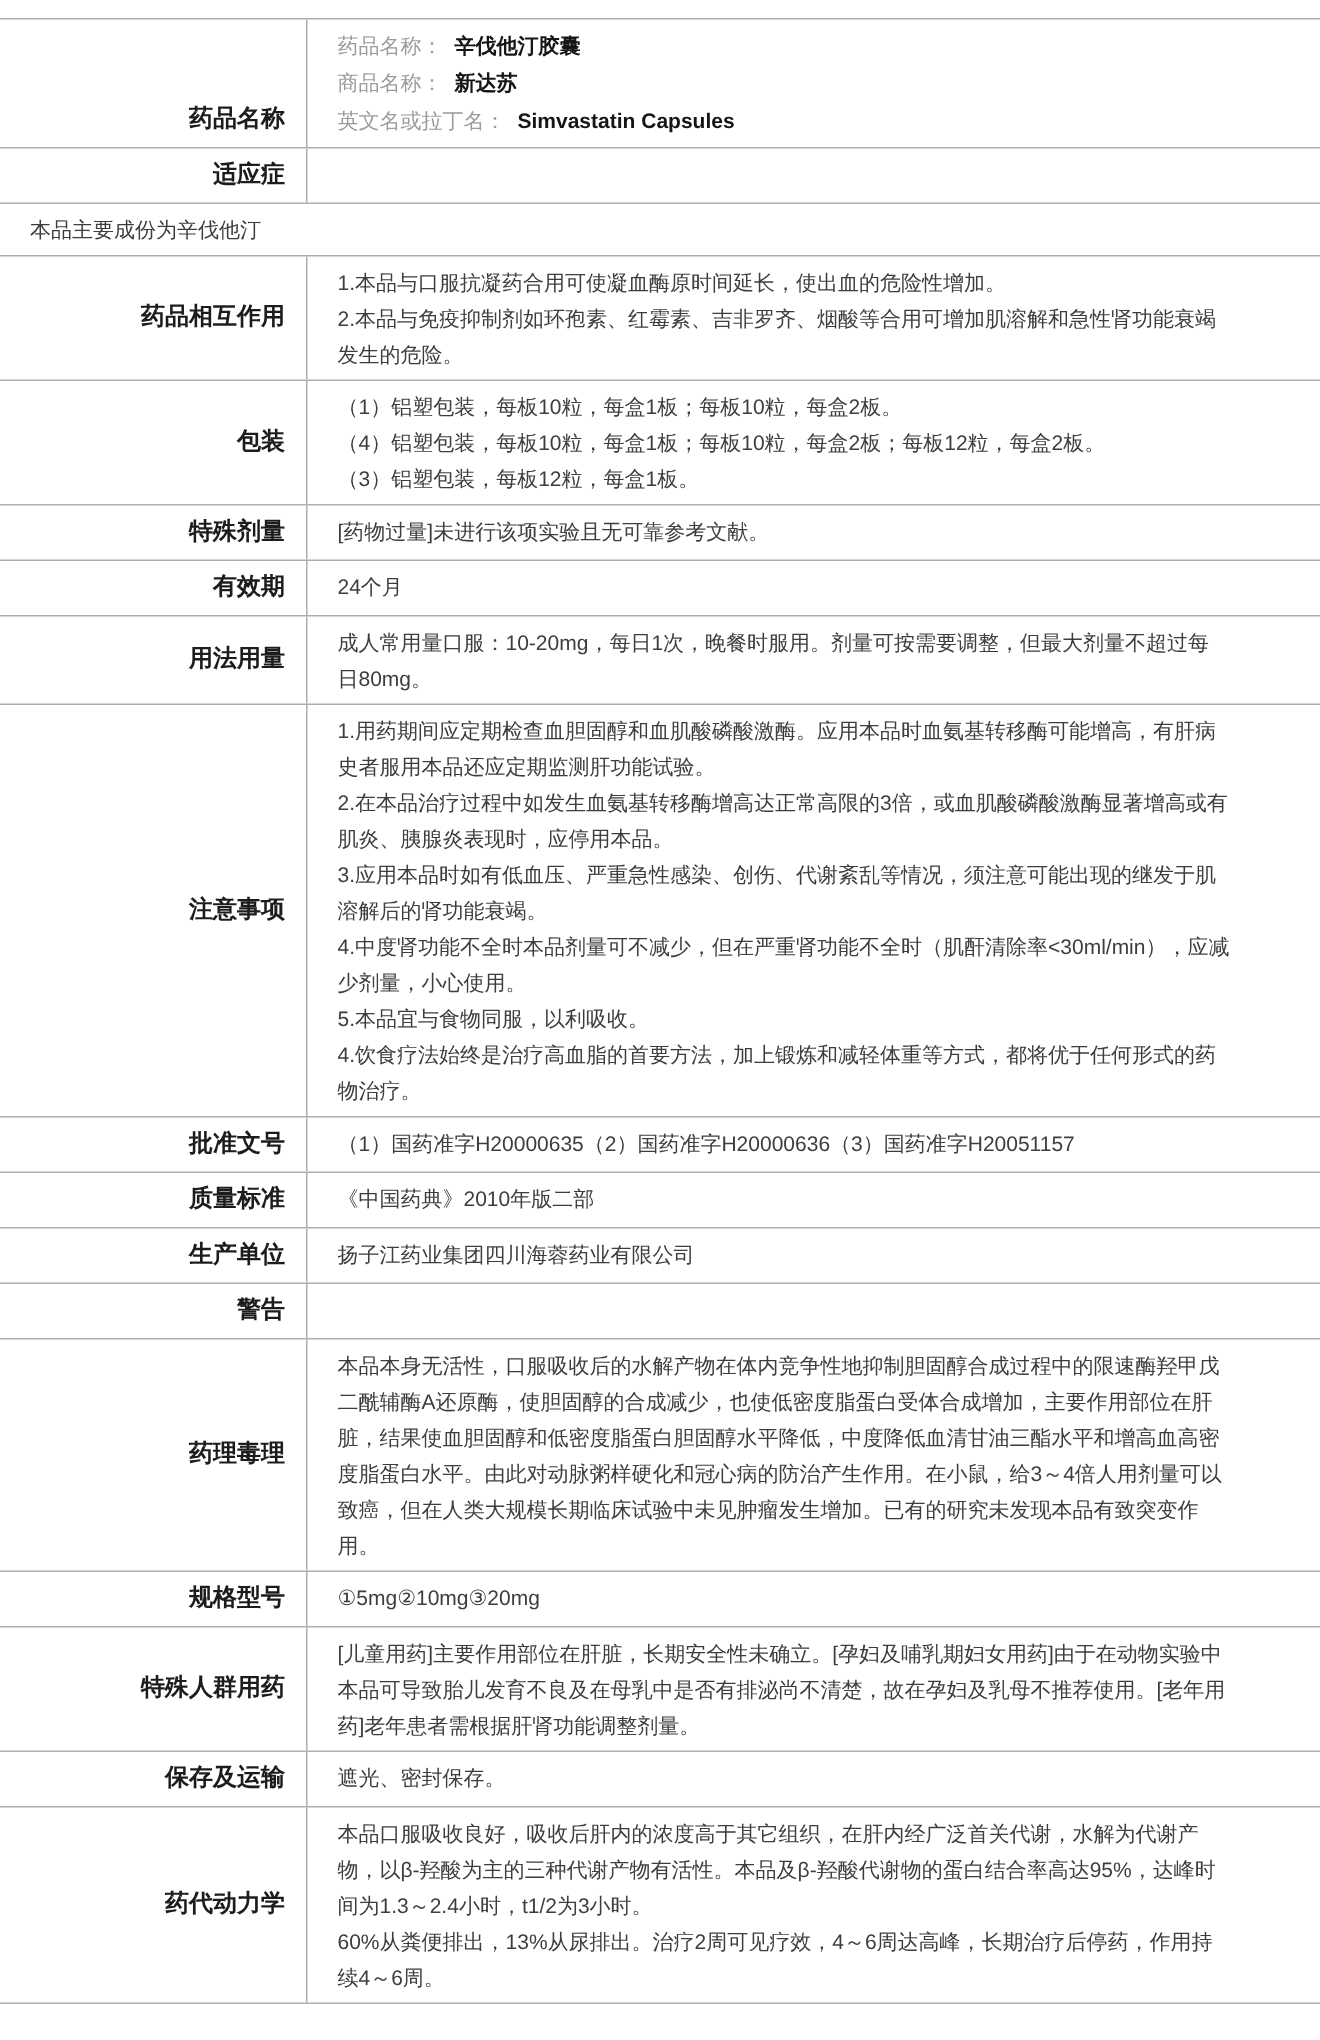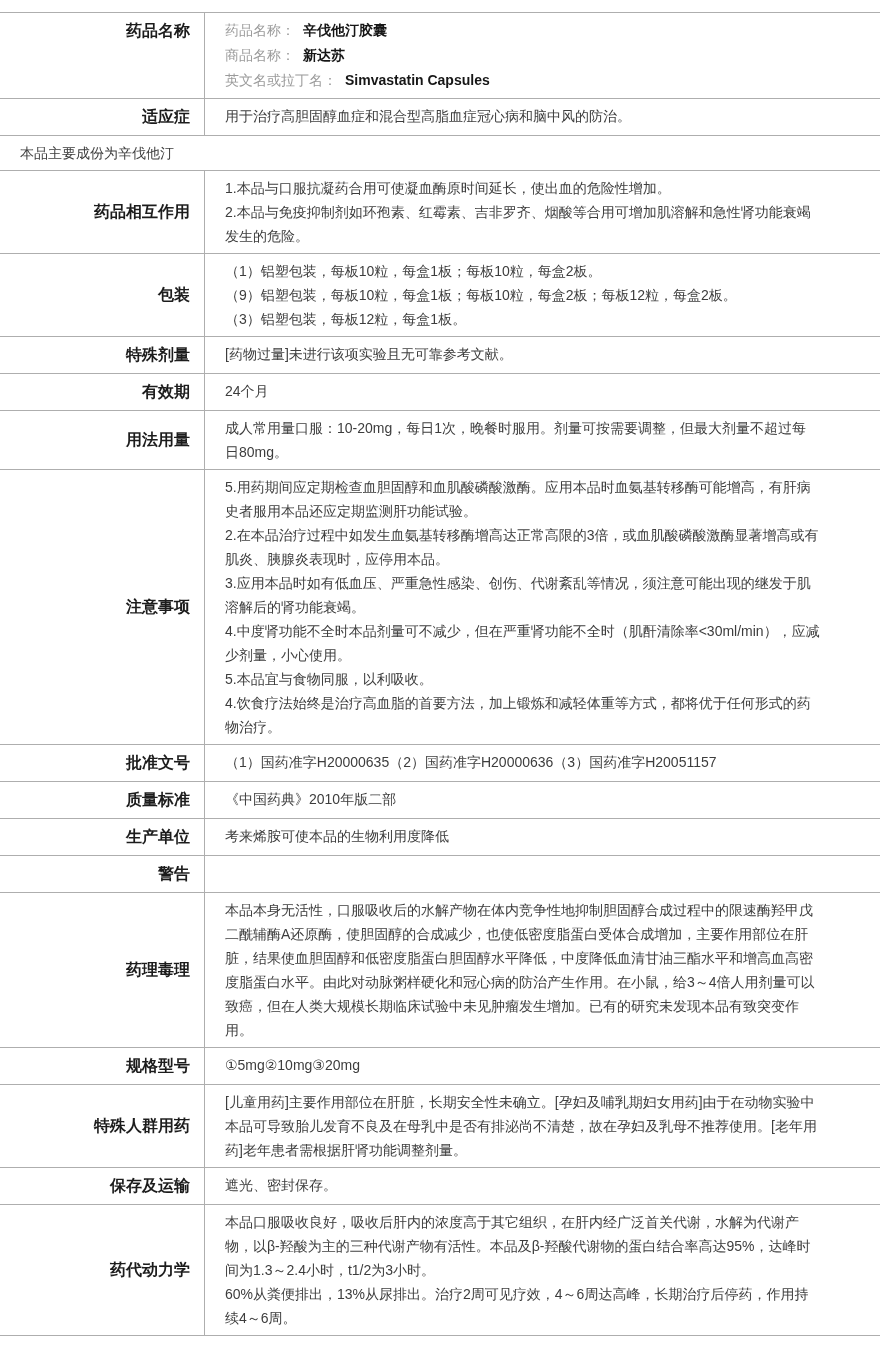--- a/index.html
+++ b/index.html
@@ -31,21 +31,21 @@
     justify-content: flex-end;
     align-items: center;
     padding: 6px 14px 6px 0;
     font-size: 16px;
     font-weight: bold;
     color: #1c1c1c;
     line-height: 24px;
     text-align: right;
   }
   .row-center .label-cell {
-    align-items: flex-start;
+    align-items: flex-end;
   }
   .content-cell {
     flex: 1 1 auto;
     box-sizing: border-box;
     padding: 5px 60px 5px 20px;
     font-size: 14px;
     line-height: 24px;
     color: #3d3d3d;
     min-height: 34px;
   }
@@ -79,23 +79,20 @@
       <div class="kv"><span class="k">药品名称：</span><span class="v">辛伐他汀胶囊</span></div>
       <div class="kv"><span class="k">商品名称：</span><span class="v">新达苏</span></div>
       <div class="kv"><span class="k">英文名或拉丁名：</span><span class="v">Simvastatin Capsules</span></div>
     </div>
   </div>
 
   <div class="row">
     <div class="label-cell">
         <span>适应症</span>
       </div>
-    <div class="content-cell">
-      <p class="para">用于治疗高胆固醇血症和混合型高脂血症冠心病和脑中风的防治。</p>
-    </div>
   </div>
 
   <div class="row">
     <div class="content-cell">
       <p class="para">本品主要成份为辛伐他汀</p>
     </div>
   </div>
 
   <div class="row">
     <div class="label-cell">
@@ -106,21 +103,21 @@
       <p class="para">2.本品与免疫抑制剂如环孢素、红霉素、吉非罗齐、烟酸等合用可增加肌溶解和急性肾功能衰竭发生的危险。</p>
     </div>
   </div>
 
   <div class="row">
     <div class="label-cell">
         <span>包装</span>
       </div>
     <div class="content-cell">
       <p class="para">（1）铝塑包装，每板10粒，每盒1板；每板10粒，每盒2板。</p>
-      <p class="para">（9）铝塑包装，每板10粒，每盒1板；每板10粒，每盒2板；每板12粒，每盒2板。</p>
+      <p class="para">（4）铝塑包装，每板10粒，每盒1板；每板10粒，每盒2板；每板12粒，每盒2板。</p>
       <p class="para">（3）铝塑包装，每板12粒，每盒1板。</p>
     </div>
   </div>
 
   <div class="row">
     <div class="label-cell">
         <span>特殊剂量</span>
       </div>
     <div class="content-cell">
       <p class="para">[药物过量]未进行该项实验且无可靠参考文献。</p>
@@ -143,21 +140,21 @@
     <div class="content-cell">
       <p class="para">成人常用量口服：10-20mg，每日1次，晚餐时服用。剂量可按需要调整，但最大剂量不超过每日80mg。</p>
     </div>
   </div>
 
   <div class="row">
     <div class="label-cell">
         <span>注意事项</span>
       </div>
     <div class="content-cell">
-      <p class="para">5.用药期间应定期检查血胆固醇和血肌酸磷酸激酶。应用本品时血氨基转移酶可能增高，有肝病史者服用本品还应定期监测肝功能试验。</p>
+      <p class="para">1.用药期间应定期检查血胆固醇和血肌酸磷酸激酶。应用本品时血氨基转移酶可能增高，有肝病史者服用本品还应定期监测肝功能试验。</p>
       <p class="para">2.在本品治疗过程中如发生血氨基转移酶增高达正常高限的3倍，或血肌酸磷酸激酶显著增高或有肌炎、胰腺炎表现时，应停用本品。</p>
       <p class="para">3.应用本品时如有低血压、严重急性感染、创伤、代谢紊乱等情况，须注意可能出现的继发于肌溶解后的肾功能衰竭。</p>
       <p class="para">4.中度肾功能不全时本品剂量可不减少，但在严重肾功能不全时（肌酐清除率&lt;30ml/min），应减少剂量，小心使用。</p>
       <p class="para">5.本品宜与食物同服，以利吸收。</p>
       <p class="para">4.饮食疗法始终是治疗高血脂的首要方法，加上锻炼和减轻体重等方式，都将优于任何形式的药物治疗。</p>
     </div>
   </div>
 
   <div class="row">
     <div class="label-cell">
@@ -175,21 +172,21 @@
     <div class="content-cell">
       <p class="para">《中国药典》2010年版二部</p>
     </div>
   </div>
 
   <div class="row">
     <div class="label-cell">
         <span>生产单位</span>
       </div>
     <div class="content-cell">
-      <p class="para">考来烯胺可使本品的生物利用度降低</p>
+      <p class="para">扬子江药业集团四川海蓉药业有限公司</p>
     </div>
   </div>
 
   <div class="row">
     <div class="label-cell">
         <span>警告</span>
       </div>
     <div class="content-cell"></div>
   </div>
 

